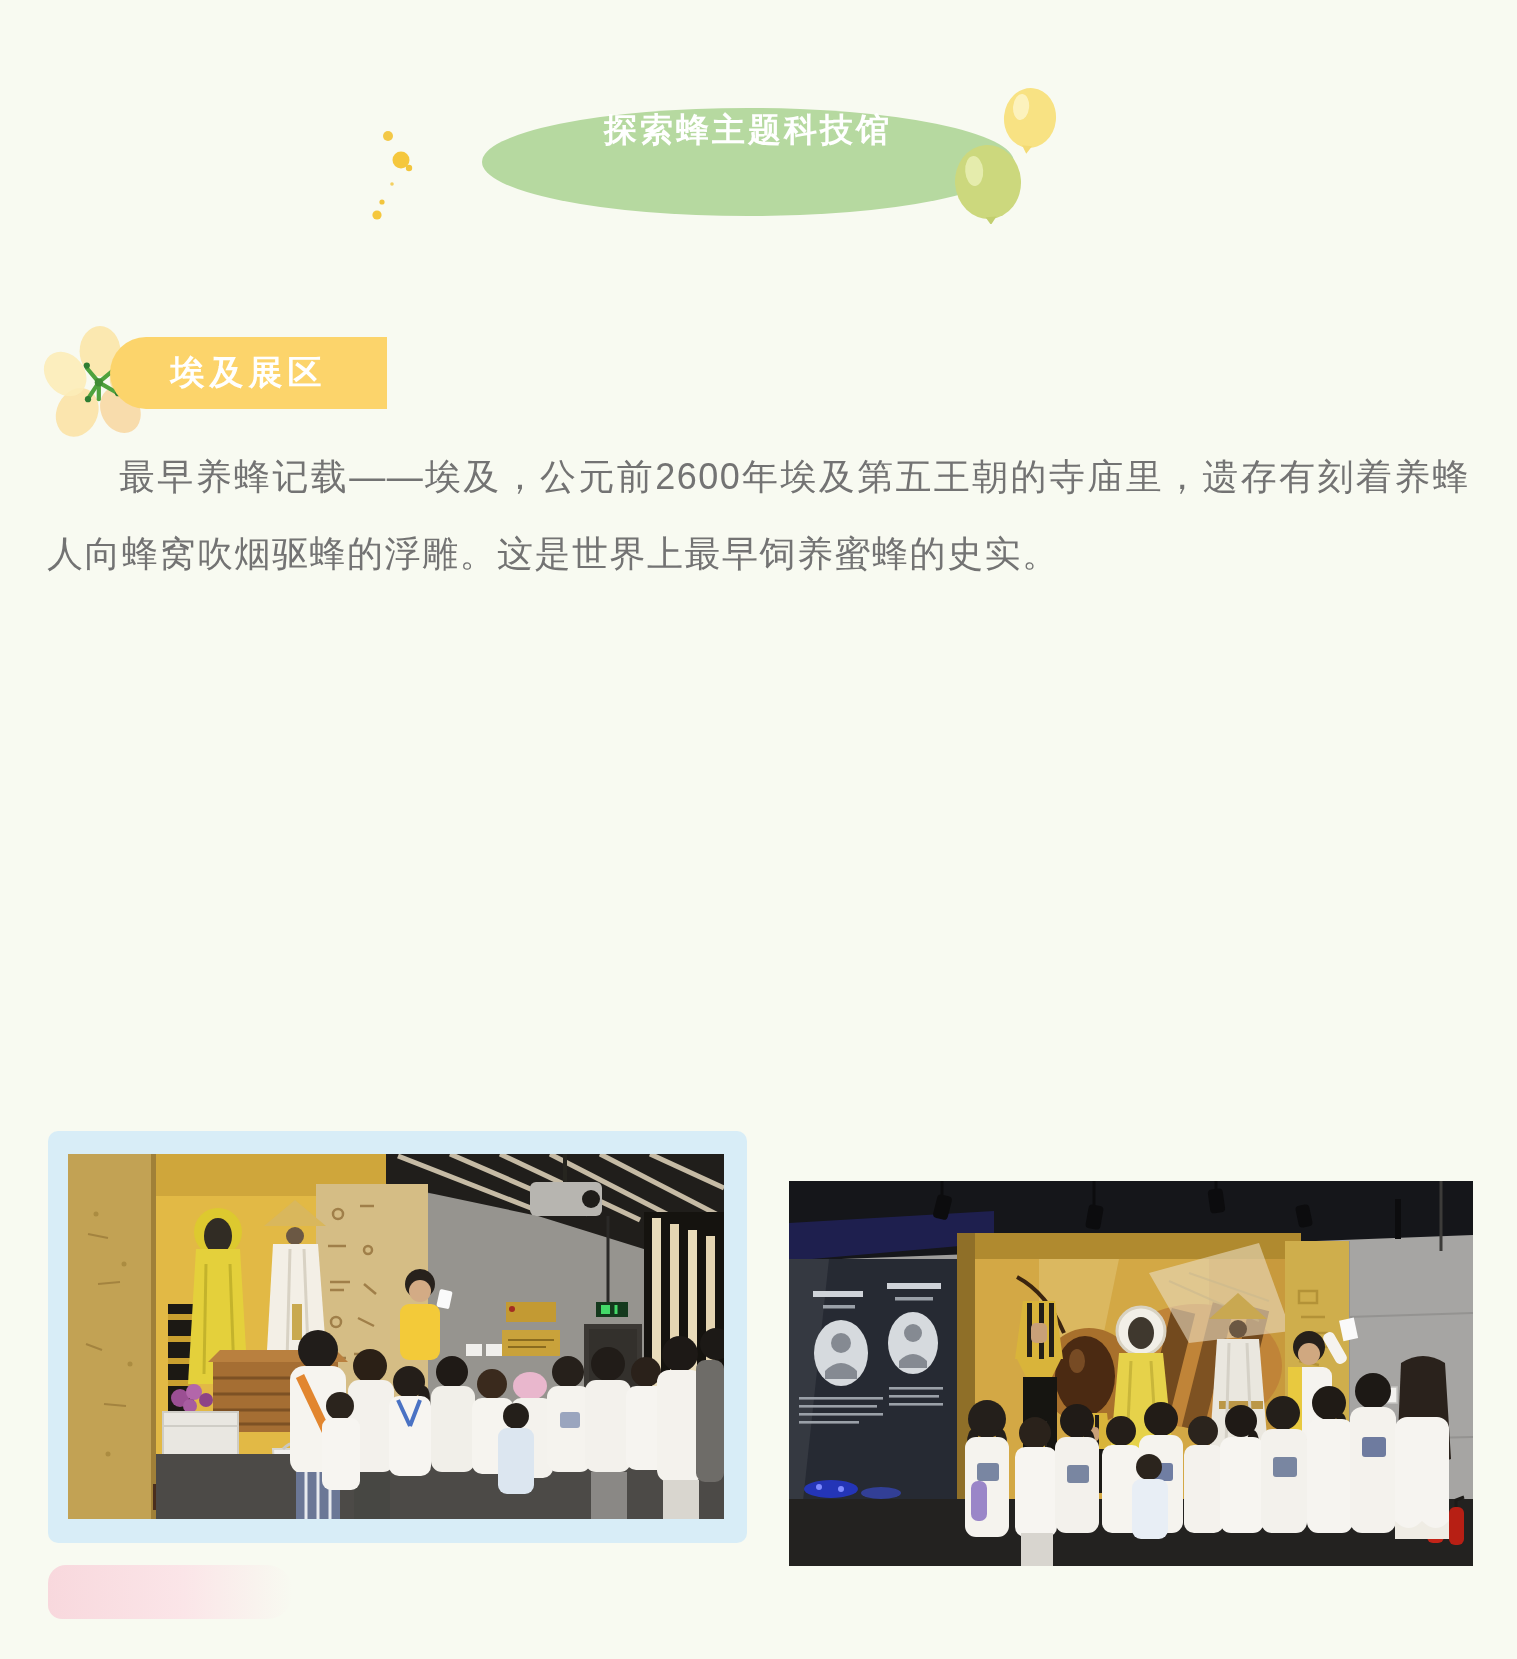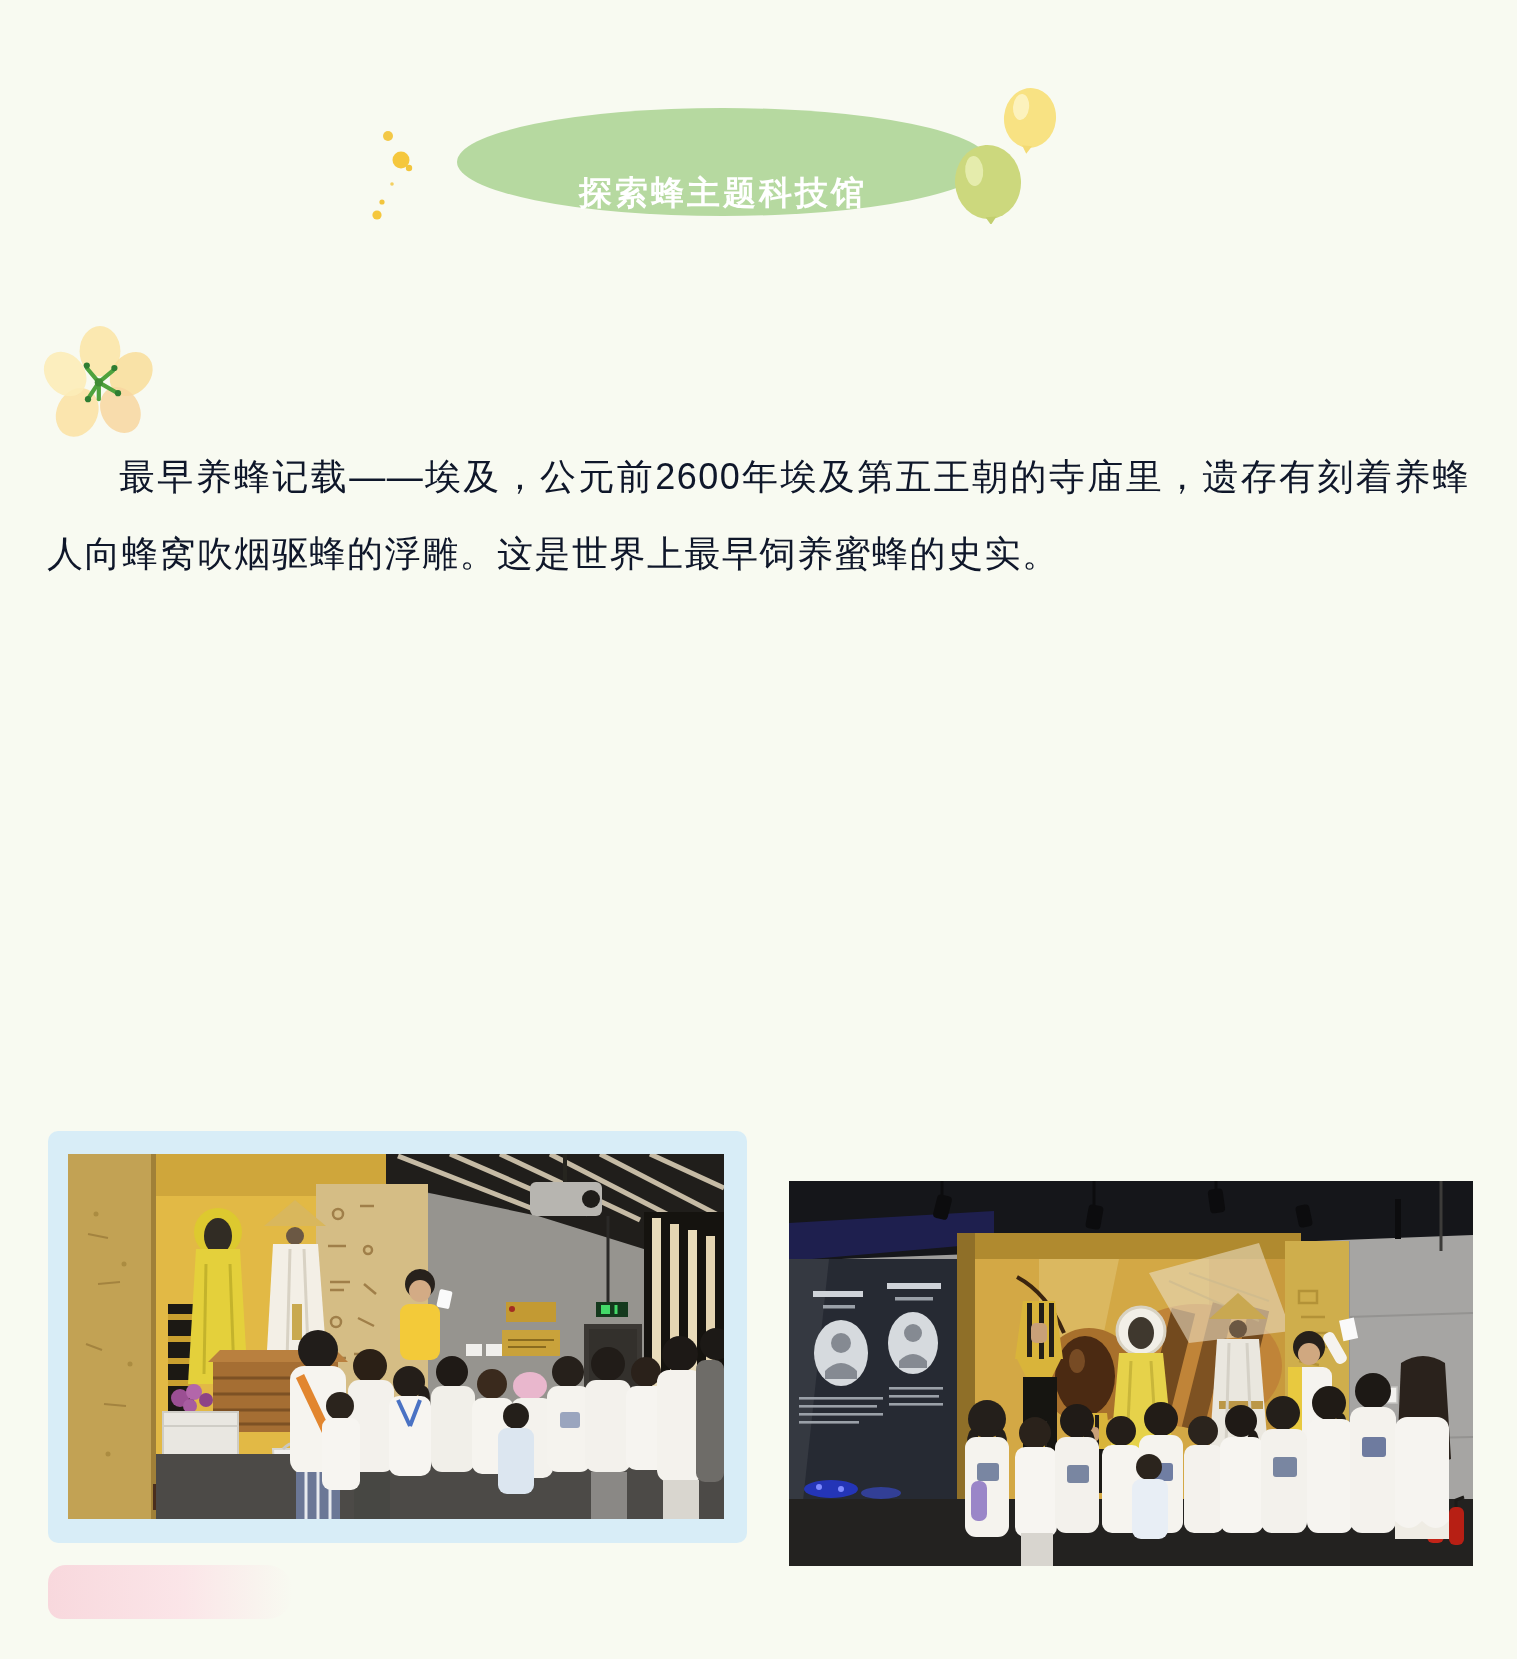--- a/index.html
+++ b/index.html
@@ -3,40 +3,40 @@
 <meta charset="utf-8">
 <style>
   html,body{margin:0;padding:0;}
   body{background:#e8e8e4;font-family:"Liberation Sans","DejaVu Sans",sans-serif;}
   .page{
     position:relative;width:1517px;height:1659px;margin:0 auto;
     background:#f8faf1;overflow:hidden;
   }
   
   .title-ellipse{
-    position:absolute;left:457px;top:108px;width:532px;height:108px;
-    border-radius:50%;display:flex;align-items:flex-end;justify-content:center;
+    position:absolute;left:482px;top:108px;width:532px;height:108px;
+    border-radius:50%;display:flex;align-items:flex-start;justify-content:center;
   }
   .title-ellipse .title-text{
     color:#ffffff;font-size:33px;font-weight:bold;letter-spacing:3px;
   }
   .splatter{position:absolute;left:368px;top:122px;width:64px;height:104px;}
   .balloons{position:absolute;left:938px;top:78px;width:132px;height:146px;}
   
   .badge{
     position:absolute;left:110px;top:337px;width:277px;height:72px;
     border-radius:38px 0 0 38px;
     display:flex;align-items:center;justify-content:center;
   }
   .badge .badge-text{color:#ffffff;font-size:34px;font-weight:bold;letter-spacing:5px;}
   .flower{position:absolute;left:34px;top:320px;width:132px;height:120px;}
   
   .article{
     position:absolute;left:47px;top:438px;width:1423px;
-    color:#0f172a;font-size:36px;line-height:77px;
+    color:#737373;font-size:36px;line-height:77px;
     text-align:justify;
   }
   .article p{margin:0;text-indent:2em;letter-spacing:1.5px;}
   
   .photo-frame{
     position:absolute;left:48px;top:1131px;width:699px;height:412px;
     border-radius:10px;
   }
   .photo-frame svg{position:absolute;left:20px;top:23px;}
   .photo-right{position:absolute;left:789px;top:1181px;width:684px;height:385px;}
@@ -92,20 +92,23 @@
       <line x1="54" y1="52" x2="46" y2="64"></line>
       <line x1="54" y1="52" x2="54" y2="66"></line>
     </g>
     <circle cx="44" cy="38" r="2.6" fill="#2e7d32"></circle>
     <circle cx="67" cy="40" r="2.6" fill="#2e7d32"></circle>
     <circle cx="70" cy="61" r="2.6" fill="#2e7d32"></circle>
     <circle cx="45" cy="66" r="2.6" fill="#2e7d32"></circle>
     <circle cx="54" cy="52" r="3.4" fill="#3f8c35"></circle>
   </svg>
 
+  <div class="badge" style="background:#fcd46b;">
+    <span class="badge-text">埃及展区</span>
+  </div>
 
   <div class="article">
     <p>最早养蜂记载——埃及，公元前2600年埃及第五王朝的寺庙里，遗存有刻着养蜂人向蜂窝吹烟驱蜂的浮雕。这是世界上最早饲养蜜蜂的史实。</p>
   </div>
 
   <div class="photo-frame" style="background:#d8edf7;">
     <svg width="656" height="365" viewBox="0 0 656 365" role="img" aria-label="孩子们在埃及展区聆听讲解员介绍养蜂历史">
 
       <rect width="656" height="365" fill="#93918d"></rect>
       <rect x="330" y="0" width="326" height="365" fill="#8b8a88"></rect>

